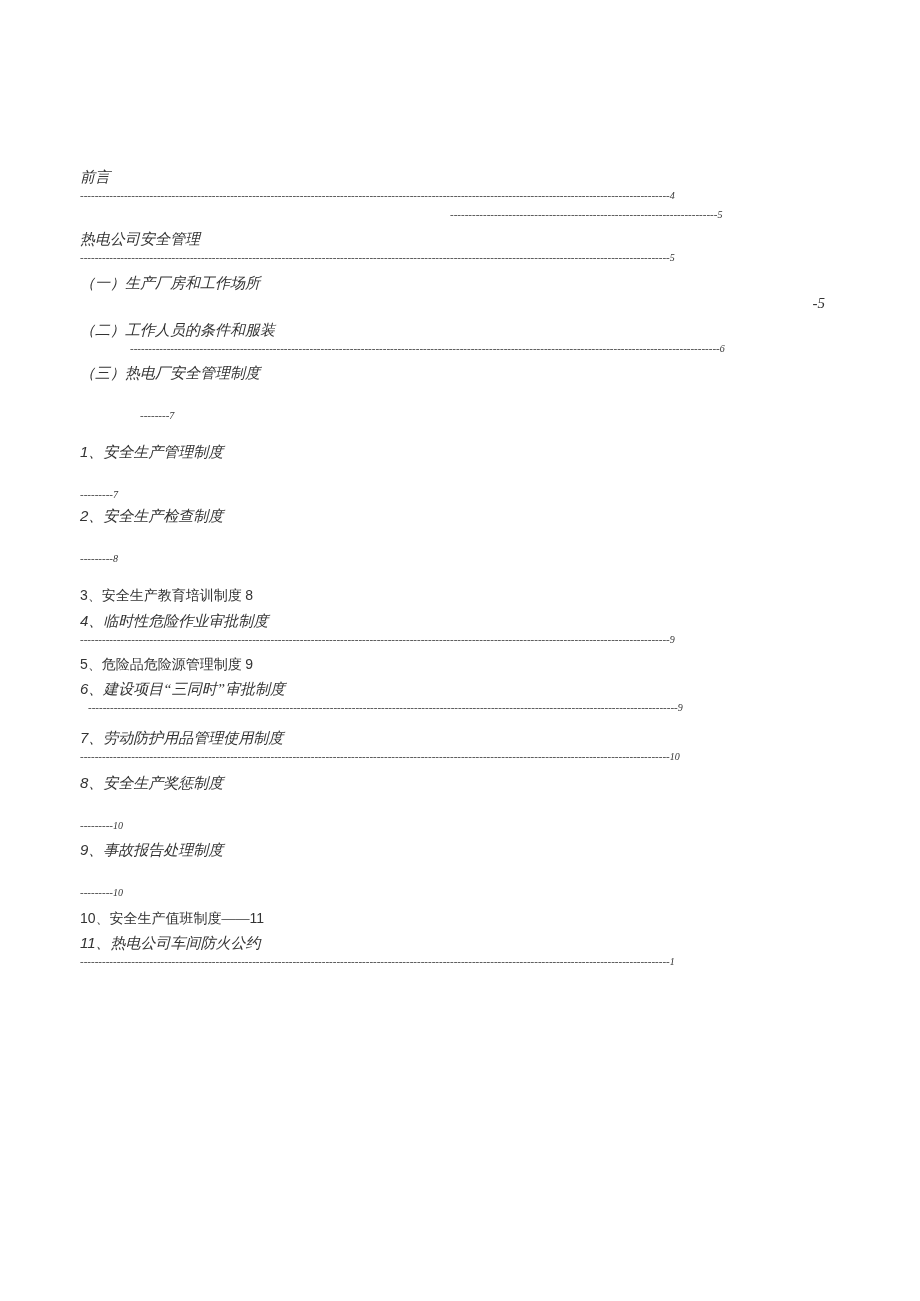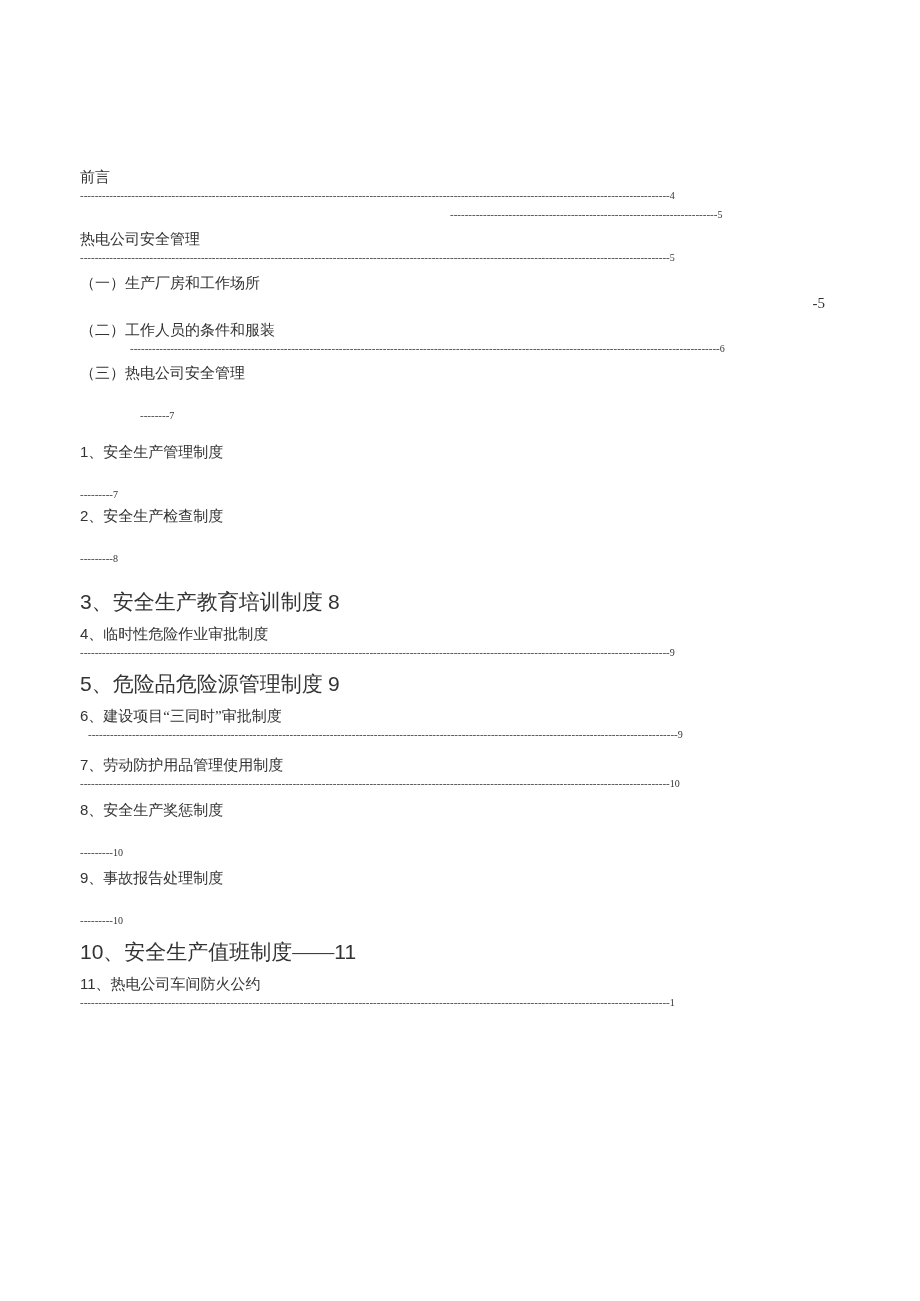--- a/index.html
+++ b/index.html
@@ -27,41 +27,42 @@
       color: #333;
       white-space: nowrap;
       overflow: hidden;
       line-height: 1.2;
     }
     .page-num {
       font-size: 10px;
     }
     .entry-block {
       margin-bottom: 6px;
+      font-style: italic;
     }
     .leader-indent-1 {
       padding-left: 370px;
     }
     .leader-indent-2 {
       padding-left: 50px;
     }
     .leader-short {
       padding-left: 60px;
     }
     .leader-short-0 {
       padding-left: 0px;
     }
     .plain-page {
       font-size: 15px;
       color: #333;
       text-align: right;
       padding-right: 15px;
     }
     .combined-line {
-      font-size: 21px;
+      font-size: 14px;
       color: #333;
       line-height: 1.8;
     }
     .sans {
       font-family: Arial, "Helvetica", sans-serif;
     }
   </style>
 </head>
 <body>
 
@@ -85,21 +86,21 @@
     <div class="toc-title">（一）生产厂房和工作场所</div>
     <div class="plain-page">-5</div>
   </div>
 
   <div class="entry-block">
     <div class="toc-title">（二）工作人员的条件和服装</div>
     <div class="toc-leader-line leader-indent-2"><span>-----------------------------------------------------------------------------------------------------------------------------------------------------------------</span><span class="page-num">6</span></div>
   </div>
 
   <div class="entry-block" style="margin-bottom:18px;">
-    <div class="toc-title">（三）热电公司安全管理</div>
+    <div class="toc-title">（三）热电厂安全管理制度</div>
     <div class="toc-leader-line leader-short" style="margin-top:24px;"><span>--------</span><span class="page-num">7</span></div>
   </div>
 
   <div class="entry-block" style="margin-bottom:3px;">
     <div class="toc-title"><span class="sans">1</span>、安全生产管理制度</div>
     <div class="toc-leader-line leader-short-0" style="margin-top:24px;"><span>---------</span><span class="page-num">7</span></div>
   </div>
 
   <div class="entry-block" style="margin-bottom:18px;">
     <div class="toc-title"><span class="sans">2</span>、安全生产检查制度</div>

